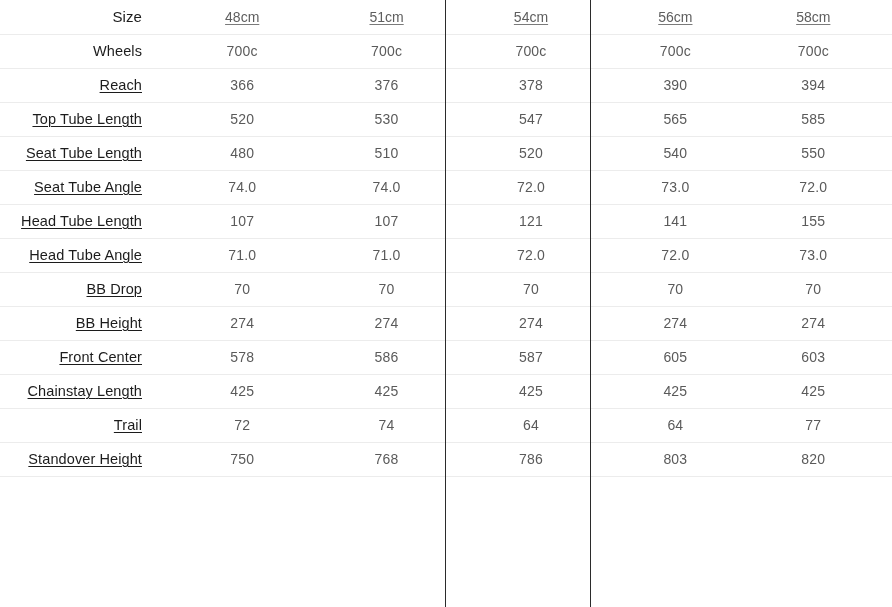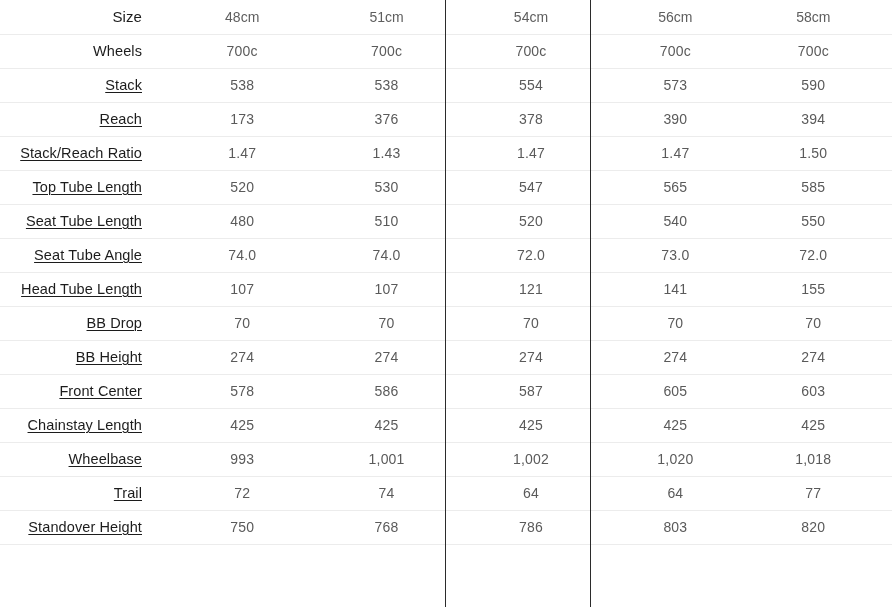--- a/index.html
+++ b/index.html
@@ -66,20 +66,21 @@
     color: #1c1c1c;
     letter-spacing: .1px;
     padding-right: 28px !important;
   }
   .hdr-size {
     text-align: center;
     font-size: 14px;
     color: #5e5e5e;
   }
   .hdr-size .u {
+    text-decoration: underline;
     text-underline-offset: 2px;
     text-decoration-thickness: 1px;
     text-decoration-color: #7a7a7a;
   }
 
   
   .cell-label {
     text-align: right;
     font-size: 14.5px;
     font-weight: bold;
@@ -143,42 +144,26 @@
     <tbody id="geo-body">
         <tr>
           <td class="cell-label"><span class="nu">Wheels</span></td>
           <td class="cell-val">700c</td>
           <td class="cell-val">700c</td>
           <td class="cell-val">700c</td>
           <td class="cell-val">700c</td>
           <td class="cell-val">700c</td>
         </tr>
         <tr>
-          <td class="cell-label"><span class="u">Stack</span></td>
-          <td class="cell-val">538</td>
-          <td class="cell-val">538</td>
-          <td class="cell-val">554</td>
-          <td class="cell-val">573</td>
-          <td class="cell-val">590</td>
-        </tr>
-        <tr>
           <td class="cell-label"><span class="u">Reach</span></td>
-          <td class="cell-val">173</td>
+          <td class="cell-val">366</td>
           <td class="cell-val">376</td>
           <td class="cell-val">378</td>
           <td class="cell-val">390</td>
           <td class="cell-val">394</td>
-        </tr>
-        <tr>
-          <td class="cell-label"><span class="u">Stack/Reach Ratio</span></td>
-          <td class="cell-val">1.47</td>
-          <td class="cell-val">1.43</td>
-          <td class="cell-val">1.47</td>
-          <td class="cell-val">1.47</td>
-          <td class="cell-val">1.50</td>
         </tr>
         <tr>
           <td class="cell-label"><span class="u">Top Tube Length</span></td>
           <td class="cell-val">520</td>
           <td class="cell-val">530</td>
           <td class="cell-val">547</td>
           <td class="cell-val">565</td>
           <td class="cell-val">585</td>
         </tr>
         <tr>
@@ -199,20 +184,28 @@
         </tr>
         <tr>
           <td class="cell-label"><span class="u">Head Tube Length</span></td>
           <td class="cell-val">107</td>
           <td class="cell-val">107</td>
           <td class="cell-val">121</td>
           <td class="cell-val">141</td>
           <td class="cell-val">155</td>
         </tr>
         <tr>
+          <td class="cell-label"><span class="u">Head Tube Angle</span></td>
+          <td class="cell-val">71.0</td>
+          <td class="cell-val">71.0</td>
+          <td class="cell-val">72.0</td>
+          <td class="cell-val">72.0</td>
+          <td class="cell-val">73.0</td>
+        </tr>
+        <tr>
           <td class="cell-label"><span class="u">BB Drop</span></td>
           <td class="cell-val">70</td>
           <td class="cell-val">70</td>
           <td class="cell-val">70</td>
           <td class="cell-val">70</td>
           <td class="cell-val">70</td>
         </tr>
         <tr>
           <td class="cell-label"><span class="u">BB Height</span></td>
           <td class="cell-val">274</td>
@@ -231,28 +224,20 @@
         </tr>
         <tr>
           <td class="cell-label"><span class="u">Chainstay Length</span></td>
           <td class="cell-val">425</td>
           <td class="cell-val">425</td>
           <td class="cell-val">425</td>
           <td class="cell-val">425</td>
           <td class="cell-val">425</td>
         </tr>
         <tr>
-          <td class="cell-label"><span class="u">Wheelbase</span></td>
-          <td class="cell-val">993</td>
-          <td class="cell-val">1,001</td>
-          <td class="cell-val">1,002</td>
-          <td class="cell-val">1,020</td>
-          <td class="cell-val">1,018</td>
-        </tr>
-        <tr>
           <td class="cell-label"><span class="u">Trail</span></td>
           <td class="cell-val">72</td>
           <td class="cell-val">74</td>
           <td class="cell-val">64</td>
           <td class="cell-val">64</td>
           <td class="cell-val">77</td>
         </tr>
         <tr>
           <td class="cell-label"><span class="u">Standover Height</span></td>
           <td class="cell-val">750</td>

